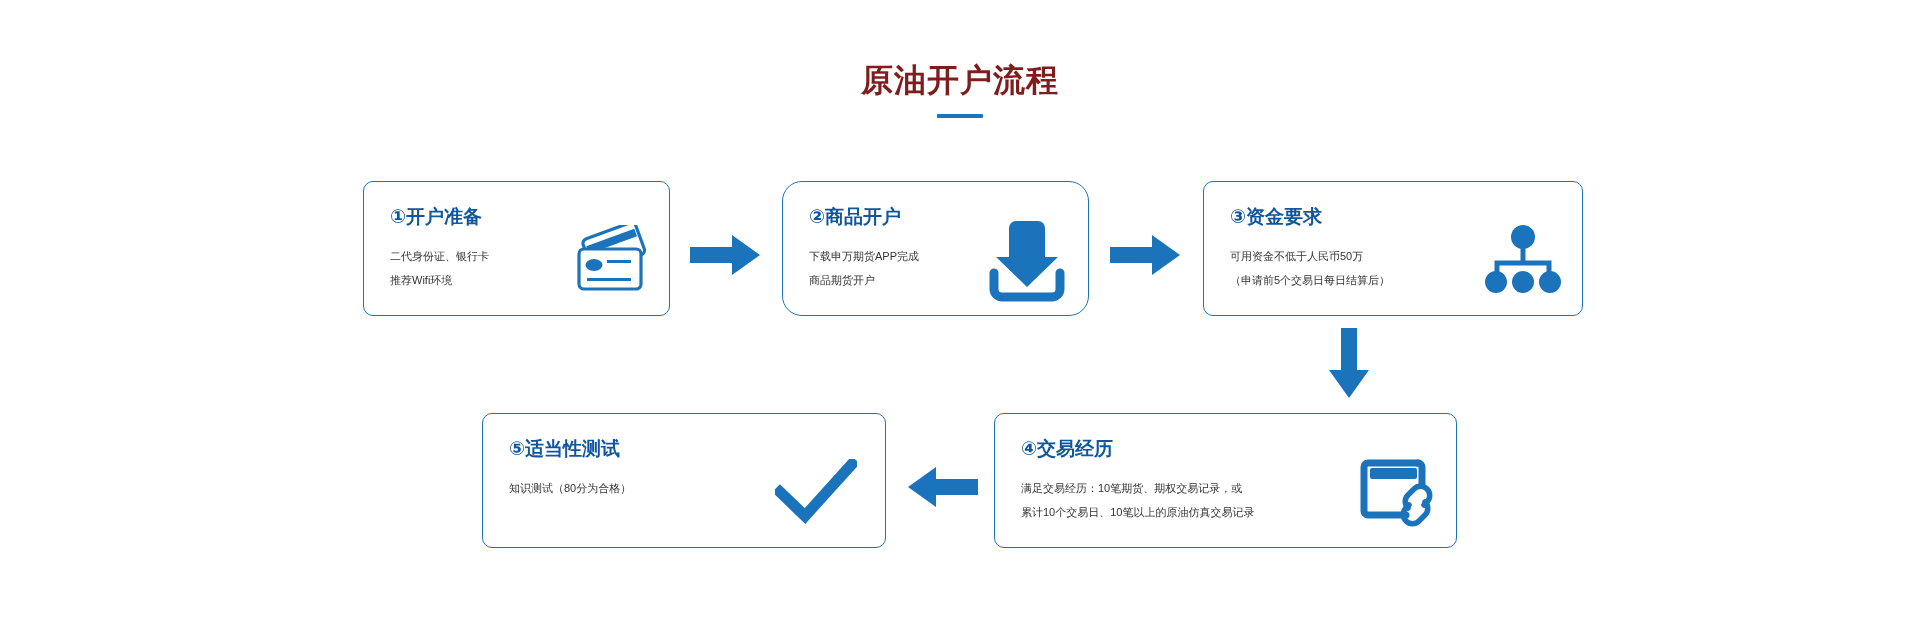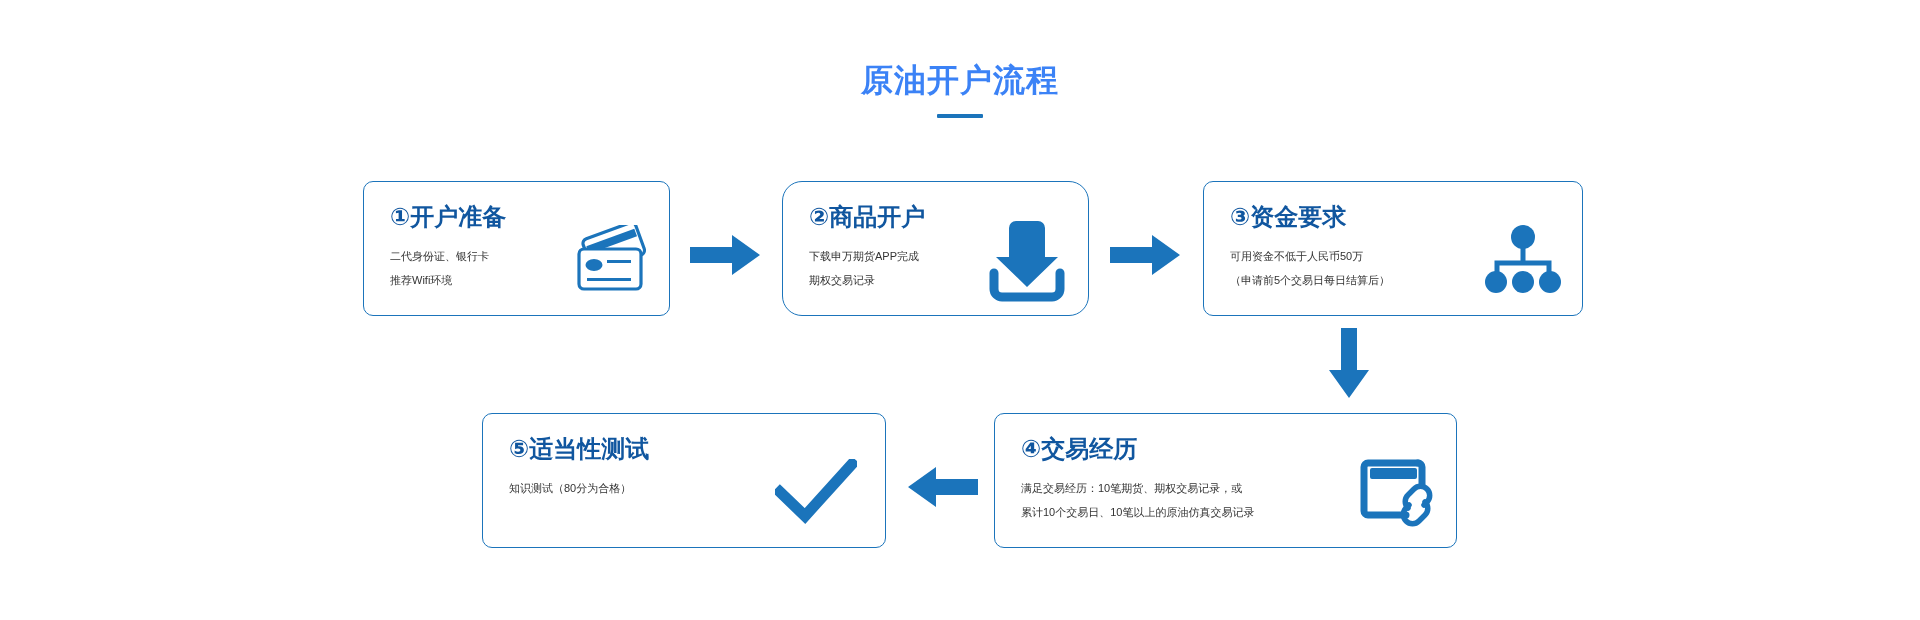--- a/index.html
+++ b/index.html
@@ -19,21 +19,21 @@
   .title-block {
     position: absolute;
     top: 60px;
     left: 0;
     width: 1920px;
     text-align: center;
   }
   .page-title {
     font-size: 32px;
     font-weight: bold;
-    color: #3b82f6;
+    color: #7f1d1d;
     letter-spacing: 1px;
     line-height: 40px;
   }
   .title-underline {
     width: 46px;
     height: 4px;
     background: #1b74bb;
     margin: 14px auto 0 auto;
     border-radius: 1px;
   }
@@ -56,21 +56,21 @@
     background: #ffffff;
     padding: 0;
   }
   .card-inner {
     position: absolute;
     left: 26px;
     top: 22px;
     right: 0;
   }
   .card-head {
-    font-size: 24px;
+    font-size: 19px;
     font-weight: bold;
     color: #10569f;
     line-height: 26px;
     white-space: nowrap;
   }
   .card-body {
     margin-top: 14px;
     font-size: 11px;
     color: #333333;
     line-height: 24px;
@@ -141,21 +141,21 @@
     <svg viewBox="0 0 72 44" width="72" height="44" xmlns="http://www.w3.org/2000/svg">
       <path d="M0 14 H42 V2 L70 22 L42 42 V30 H0 Z" fill="#1b74bb"></path>
     </svg>
   </div>
 
   <div class="card" id="card2">
     <div class="card-inner">
       <div class="card-head">②商品开户</div>
       <div class="card-body">
         <span class="ln">下载申万期货APP完成</span>
-        <span class="ln">期权交易记录</span>
+        <span class="ln">商品期货开户</span>
       </div>
     </div>
     <div class="card-icon">
       <svg viewBox="0 0 78 86" width="78" height="86" xmlns="http://www.w3.org/2000/svg">
         <path d="M28 4 H50 a7 7 0 0 1 7 7 V40 H70 L39 70 L8 40 H21 V11 A7 7 0 0 1 28 4 Z" fill="#1b74bb"></path>
         <path d="M6 56 V72 a8 8 0 0 0 8 8 H64 a8 8 0 0 0 8 -8 V56" fill="none" stroke="#1b74bb" stroke-width="9" stroke-linecap="round"></path>
       </svg>
     </div>
   </div>
 

